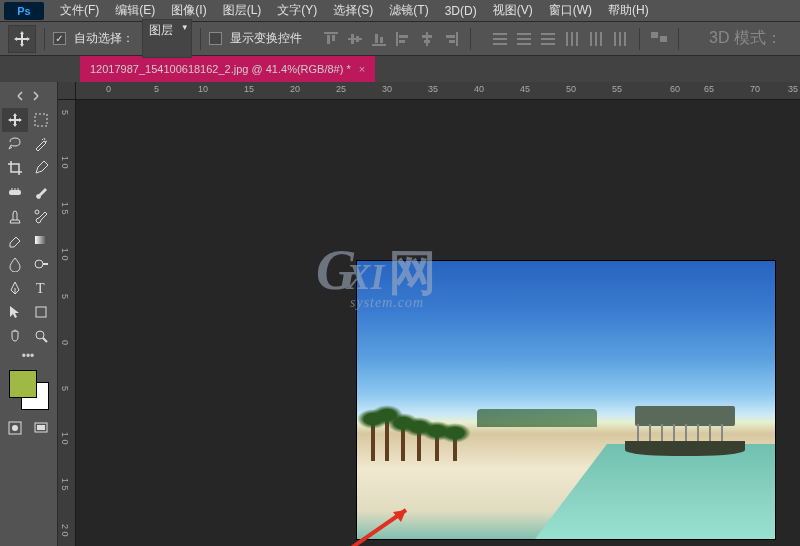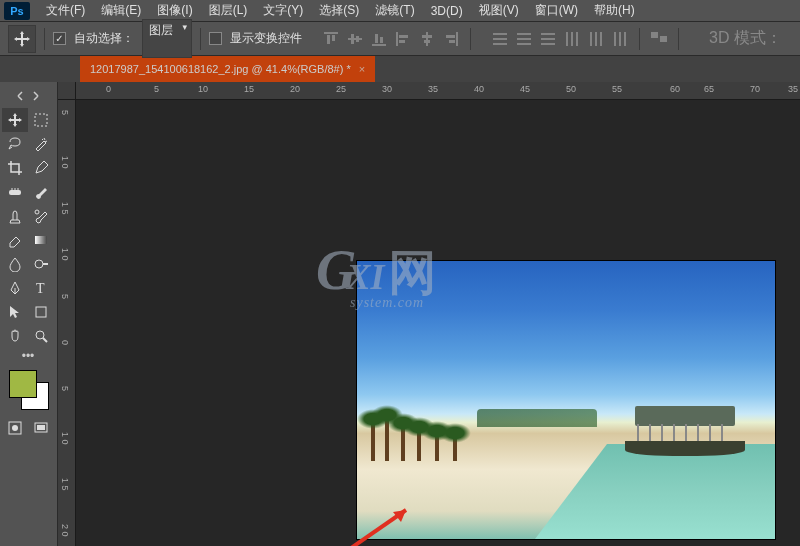--- a/index.html
+++ b/index.html
@@ -14,21 +14,21 @@
 }
 .menubar {
   height: 22px;
   background: #535353;
   display: flex;
   align-items: center;
   padding-left: 4px;
   border-bottom: 1px solid #2a2a2a;
 }
 .ps-logo {
-  width: 26px; height: 18px;
+  width: 40px; height: 18px;
   background: #001e36;
   color: #31a8ff;
   font-weight: bold;
   font-size: 11px;
   display: flex;
   align-items: center;
   justify-content: center;
   margin-right: 8px;
   border-radius: 2px;
 }
@@ -88,21 +88,21 @@
 }
 .tab-bar {
   height: 26px;
   background: #424242;
   display: flex;
   align-items: center;
   padding-left: 80px;
 }
 .doc-tab {
   height: 26px;
-  background: #c2410c;
+  background: #be185d;
   padding: 0 10px;
   display: flex;
   align-items: center;
   gap: 8px;
   font-size: 11px;
   color: #ccc;
 }
 .tab-close { cursor: pointer; opacity: 0.7; }
 .main-area {
   position: absolute;

